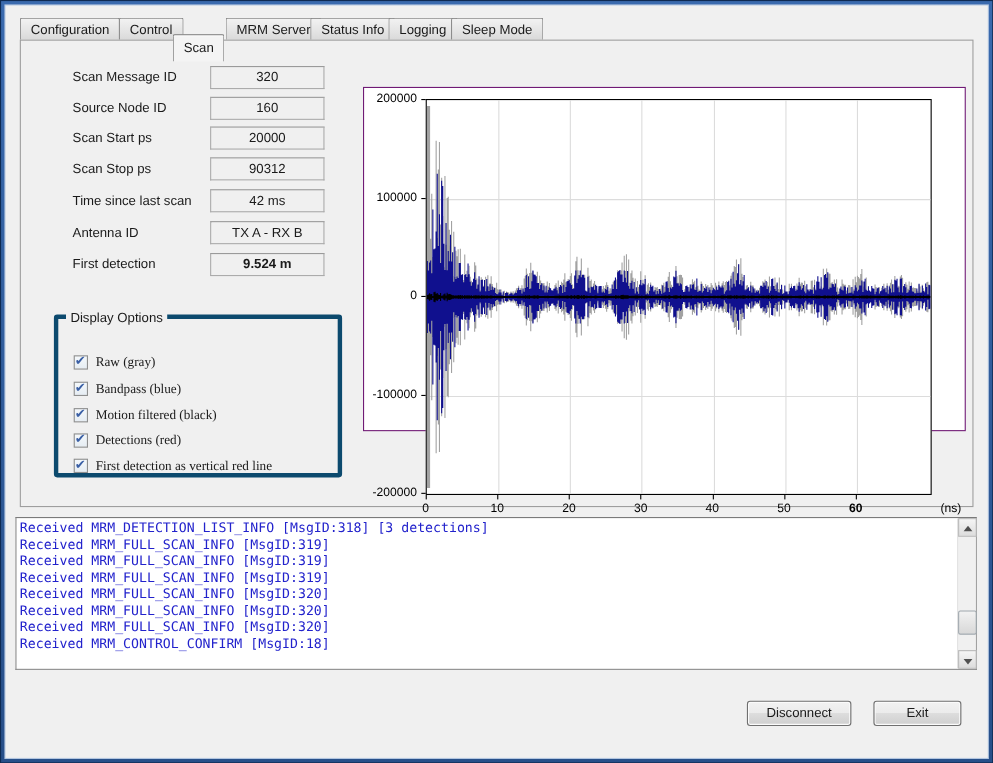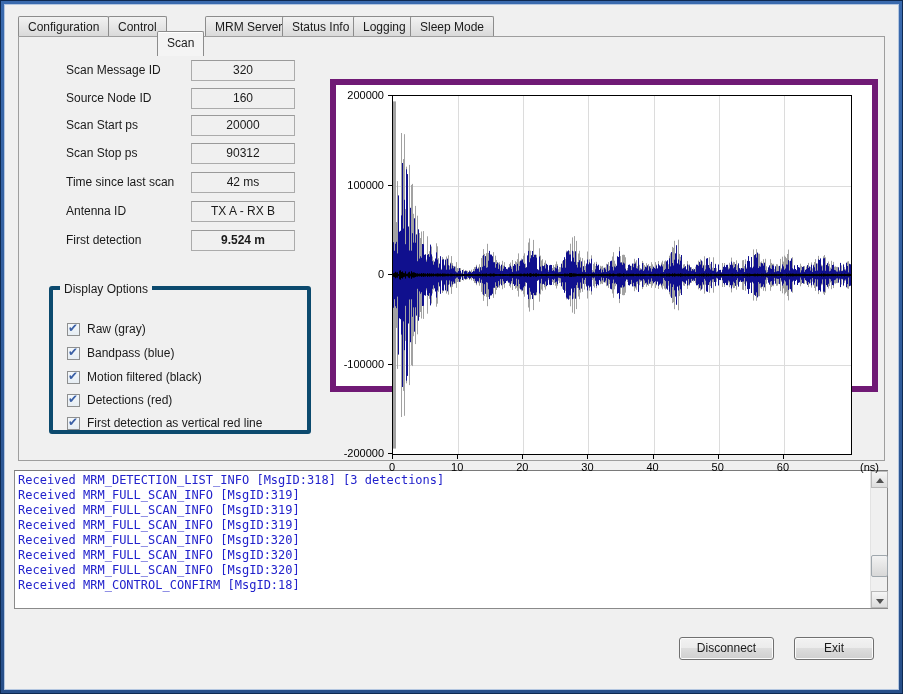--- a/index.html
+++ b/index.html
@@ -30,25 +30,25 @@
   
   #display-options{position:absolute;left:30px;top:249px;width:262px;height:148px;
        border:4px solid #0c4a6e;border-radius:3px;text-align:center;}
   #display-options-title{position:absolute;left:7px;top:-8px;background:#F0F0F0;
        padding:0 4px;font-size:12px;color:#1A1A1A;}
   .check-row{position:absolute;left:14px;height:20px;display:flex;align-items:center;}
   .checkbox{width:13px;height:13px;border:1px solid #8E8F8F;background:linear-gradient(180deg,#F4F8FB,#E6EDF3);
        position:relative;margin-right:7px;flex:none;}
   .checkbox .mark{position:absolute;left:0px;top:-3px;font-size:12px;color:#3A5FA5;
        font-family:"DejaVu Sans",sans-serif;}
-  .check-label{font-size:12px;color:#1A1A1A;white-space:nowrap;}
+  .check-label{font-size:12px;color:#1A1A1A;white-space:nowrap;font-family:Liberation Serif, serif;}
 
   
   #chart-panel{position:absolute;left:311px;top:42px;width:548px;height:313px;
-       background:#FFFFFF;border:6px solid #701a75;}
+       background:#FFFFFF;border:1px solid #701a75;}
   #plot{position:absolute;left:56px;top:10px;width:460px;height:360px;background:#FFFFFF;
        border:1px solid #000;}
   #plot svg{position:absolute;left:0;top:0;}
   .ylab{position:absolute;right:6px;height:13px;line-height:13px;font-size:11px;color:#000;text-align:right;}
   .xlab{position:absolute;width:34px;text-align:center;font-size:11px;color:#000;}
   .tickmark{position:absolute;background:#000;}
   #x-axis-row{position:absolute;left:0;top:376px;width:548px;height:14px;}
   #y-axis-col{position:absolute;left:0;top:0;width:52px;height:405px;}
   #ns-label{position:absolute;font-size:11px;color:#000;}
 
@@ -180,21 +180,21 @@
               <path d="M0.5 180.8V177.2M1.5 181.2V176.8M2.5 182.3V175.7M3.5 181.5V176.5M4.5 181.7V176.3M5.5 180.0V178.0M6.5 183.3V174.7M7.5 183.7V174.3M8.5 182.0V176.0M9.5 182.6V175.4M10.5 181.2V176.8M11.5 180.8V177.2M12.5 182.6V175.4M13.5 180.2V177.8M14.5 180.4V177.6M15.5 181.6V176.4M16.5 182.2V175.8M17.5 180.4V177.6M18.5 182.8V175.2M19.5 181.4V176.6M20.5 181.7V176.3M21.5 181.5V176.5M22.5 181.0V177.0M23.5 180.5V177.5M24.5 180.7V177.3M25.5 180.2V177.8M26.5 180.5V177.5M27.5 180.2V177.8M28.5 180.9V177.1M29.5 180.3V177.7M30.5 180.9V177.1M31.5 180.4V177.6M32.5 180.6V177.4M33.5 179.9V178.1M34.5 180.9V177.1M35.5 180.2V177.8M36.5 180.7V177.3M37.5 180.3V177.7M38.5 180.6V177.4M39.5 180.2V177.8M40.5 180.6V177.4M41.5 179.9V178.1M42.5 180.3V177.7M43.5 180.3V177.7M44.5 180.6V177.4M45.5 180.4V177.6M46.5 180.3V177.7M47.5 180.5V177.5M48.5 180.0V178.0M49.5 180.6V177.4M50.5 180.4V177.6M51.5 180.4V177.6M52.5 180.3V177.7M53.5 180.1V177.9M54.5 180.3V177.7M55.5 180.3V177.7M56.5 179.9V178.1M57.5 180.3V177.7M58.5 180.3V177.7M59.5 180.2V177.8M60.5 180.0V178.0M61.5 180.2V177.8M62.5 179.9V178.1M63.5 180.2V177.8M64.5 180.2V177.8M65.5 180.1V177.9M66.5 180.1V177.9M67.5 180.1V177.9M68.5 179.9V178.1M69.5 180.0V178.0M70.5 180.0V178.0M71.5 180.0V178.0M72.5 179.9V178.1M73.5 180.0V178.0M74.5 180.0V178.0M75.5 180.0V178.0M76.5 180.0V178.0M77.5 180.0V178.0M78.5 180.0V178.0M79.5 180.0V178.0M80.5 179.9V178.1M81.5 180.0V178.0M82.5 180.1V177.9M83.5 180.1V177.9M84.5 180.2V177.8M85.5 180.2V177.8M86.5 180.0V178.0M87.5 180.3V177.7M88.5 179.9V178.1M89.5 180.5V177.5M90.5 180.2V177.8M91.5 180.3V177.7M92.5 180.3V177.7M93.5 180.6V177.4M94.5 179.9V178.1M95.5 180.1V177.9M96.5 180.2V177.8M97.5 180.6V177.4M98.5 180.3V177.7M99.5 180.2V177.8M100.5 180.6V177.4M101.5 180.4V177.6M102.5 180.0V178.0M103.5 180.0V178.0M104.5 179.9V178.1M105.5 179.9V178.1M106.5 180.0V178.0M107.5 180.2V177.8M108.5 179.9V178.1M109.5 180.1V177.9M110.5 180.1V177.9M111.5 180.0V178.0M112.5 180.0V178.0M113.5 179.9V178.1M114.5 180.0V178.0M115.5 179.9V178.1M116.5 180.2V177.8M117.5 180.1V177.9M118.5 180.1V177.9M119.5 180.2V177.8M120.5 180.3V177.7M121.5 180.1V177.9M122.5 180.1V177.9M123.5 180.2V177.8M124.5 180.1V177.9M125.5 180.1V177.9M126.5 180.2V177.8M127.5 180.4V177.6M128.5 180.3V177.7M129.5 179.9V178.1M130.5 180.3V177.7M131.5 180.5V177.5M132.5 180.2V177.8M133.5 180.1V177.9M134.5 180.8V177.2M135.5 179.9V178.1M136.5 180.6V177.4M137.5 180.9V177.1M138.5 180.5V177.5M139.5 180.0V178.0M140.5 180.6V177.4M141.5 180.1V177.9M142.5 180.6V177.4M143.5 180.7V177.3M144.5 180.0V178.0M145.5 180.3V177.7M146.5 179.9V178.1M147.5 180.0V178.0M148.5 180.2V177.8M149.5 180.1V177.9M150.5 180.0V178.0M151.5 180.0V178.0M152.5 180.1V177.9M153.5 180.3V177.7M154.5 180.1V177.9M155.5 180.0V178.0M156.5 179.9V178.1M157.5 180.0V178.0M158.5 180.0V178.0M159.5 180.0V178.0M160.5 180.1V177.9M161.5 180.1V177.9M162.5 180.3V177.7M163.5 180.2V177.8M164.5 180.2V177.8M165.5 180.2V177.8M166.5 180.0V178.0M167.5 180.1V177.9M168.5 180.0V178.0M169.5 180.1V177.9M170.5 179.9V178.1M171.5 180.5V177.5M172.5 180.4V177.6M173.5 180.2V177.8M174.5 180.4V177.6M175.5 180.0V178.0M176.5 180.9V177.1M177.5 180.9V177.1M178.5 181.0V177.0M179.5 180.5V177.5M180.5 180.7V177.3M181.5 180.6V177.4M182.5 180.5V177.5M183.5 180.3V177.7M184.5 180.0V178.0M185.5 180.2V177.8M186.5 180.2V177.8M187.5 180.2V177.8M188.5 180.1V177.9M189.5 180.3V177.7M190.5 180.3V177.7M191.5 180.3V177.7M192.5 180.1V177.9M193.5 180.1V177.9M194.5 180.0V178.0M195.5 180.3V177.7M196.5 180.0V178.0M197.5 180.0V178.0M198.5 180.3V177.7M199.5 180.3V177.7M200.5 180.2V177.8M201.5 180.2V177.8M202.5 179.9V178.1M203.5 180.1V177.9M204.5 179.9V178.1M205.5 180.2V177.8M206.5 180.0V178.0M207.5 180.1V177.9M208.5 180.2V177.8M209.5 180.2V177.8M210.5 180.2V177.8M211.5 180.1V177.9M212.5 180.0V178.0M213.5 180.1V177.9M214.5 180.2V177.8M215.5 180.1V177.9M216.5 180.4V177.6M217.5 180.4V177.6M218.5 180.0V178.0M219.5 180.3V177.7M220.5 180.5V177.5M221.5 180.1V177.9M222.5 179.9V178.1M223.5 179.9V178.1M224.5 180.4V177.6M225.5 180.4V177.6M226.5 180.6V177.4M227.5 180.4V177.6M228.5 180.2V177.8M229.5 180.0V178.0M230.5 180.6V177.4M231.5 180.2V177.8M232.5 179.9V178.1M233.5 180.3V177.7M234.5 180.1V177.9M235.5 180.3V177.7M236.5 180.1V177.9M237.5 180.2V177.8M238.5 180.2V177.8M239.5 180.2V177.8M240.5 180.3V177.7M241.5 179.9V178.1M242.5 180.0V178.0M243.5 180.2V177.8M244.5 180.1V177.9M245.5 180.3V177.7M246.5 179.9V178.1M247.5 180.3V177.7M248.5 180.0V178.0M249.5 180.2V177.8M250.5 180.1V177.9M251.5 180.1V177.9M252.5 180.0V178.0M253.5 179.9V178.1M254.5 179.9V178.1M255.5 179.9V178.1M256.5 180.1V177.9M257.5 180.1V177.9M258.5 179.9V178.1M259.5 179.9V178.1M260.5 180.1V177.9M261.5 180.2V177.8M262.5 180.2V177.8M263.5 180.0V178.0M264.5 180.1V177.9M265.5 180.2V177.8M266.5 179.9V178.1M267.5 180.3V177.7M268.5 180.3V177.7M269.5 180.3V177.7M270.5 180.1V177.9M271.5 180.2V177.8M272.5 179.9V178.1M273.5 180.4V177.6M274.5 180.3V177.7M275.5 180.3V177.7M276.5 180.5V177.5M277.5 180.1V177.9M278.5 180.0V178.0M279.5 180.7V177.3M280.5 180.1V177.9M281.5 180.7V177.3M282.5 180.3V177.7M283.5 180.1V177.9M284.5 180.2V177.8M285.5 180.4V177.6M286.5 180.1V177.9M287.5 180.7V177.3M288.5 180.3V177.7M289.5 180.3V177.7M290.5 180.0V178.0M291.5 180.2V177.8M292.5 180.3V177.7M293.5 180.0V178.0M294.5 180.2V177.8M295.5 180.3V177.7M296.5 180.1V177.9M297.5 180.1V177.9M298.5 180.0V178.0M299.5 180.0V178.0M300.5 180.0V178.0M301.5 180.2V177.8M302.5 180.1V177.9M303.5 180.0V178.0M304.5 180.1V177.9M305.5 180.1V177.9M306.5 180.3V177.7M307.5 180.0V178.0M308.5 180.3V177.7M309.5 180.2V177.8M310.5 180.5V177.5M311.5 180.2V177.8M312.5 179.9V178.1M313.5 180.5V177.5M314.5 180.1V177.9M315.5 180.4V177.6M316.5 180.0V178.0M317.5 180.3V177.7M318.5 180.2V177.8M319.5 179.9V178.1M320.5 179.9V178.1M321.5 180.1V177.9M322.5 180.1V177.9M323.5 180.3V177.7M324.5 179.9V178.1M325.5 180.1V177.9M326.5 180.1V177.9M327.5 180.2V177.8M328.5 180.2V177.8M329.5 180.0V178.0M330.5 180.1V177.9M331.5 180.1V177.9M332.5 180.0V178.0M333.5 180.0V178.0M334.5 180.0V178.0M335.5 180.1V177.9M336.5 179.9V178.1M337.5 180.1V177.9M338.5 180.2V177.8M339.5 180.3V177.7M340.5 180.1V177.9M341.5 180.0V178.0M342.5 180.3V177.7M343.5 180.0V178.0M344.5 180.0V178.0M345.5 180.3V177.7M346.5 180.1V177.9M347.5 179.9V178.1M348.5 179.9V178.1M349.5 180.1V177.9M350.5 180.2V177.8M351.5 180.0V178.0M352.5 180.2V177.8M353.5 180.2V177.8M354.5 180.4V177.6M355.5 180.2V177.8M356.5 180.4V177.6M357.5 180.1V177.9M358.5 180.0V178.0M359.5 180.0V178.0M360.5 180.1V177.9M361.5 180.3V177.7M362.5 180.3V177.7M363.5 180.0V178.0M364.5 180.4V177.6M365.5 180.1V177.9M366.5 180.1V177.9M367.5 180.0V178.0M368.5 180.3V177.7M369.5 180.2V177.8M370.5 180.3V177.7M371.5 180.0V178.0M372.5 180.3V177.7M373.5 180.2V177.8M374.5 180.2V177.8M375.5 180.0V178.0M376.5 180.2V177.8M377.5 180.0V178.0M378.5 180.2V177.8M379.5 180.1V177.9M380.5 180.1V177.9M381.5 180.2V177.8M382.5 180.1V177.9M383.5 180.2V177.8M384.5 179.9V178.1M385.5 180.0V178.0M386.5 179.9V178.1M387.5 180.3V177.7M388.5 180.2V177.8M389.5 180.2V177.8M390.5 179.9V178.1M391.5 179.9V178.1M392.5 179.9V178.1M393.5 180.4V177.6M394.5 180.0V178.0M395.5 180.4V177.6M396.5 180.1V177.9M397.5 180.4V177.6M398.5 180.2V177.8M399.5 180.4V177.6M400.5 180.3V177.7M401.5 180.1V177.9M402.5 180.2V177.8M403.5 180.3V177.7M404.5 180.1V177.9M405.5 180.2V177.8M406.5 180.2V177.8M407.5 180.0V178.0M408.5 179.9V178.1M409.5 180.1V177.9M410.5 180.1V177.9M411.5 180.2V177.8M412.5 180.2V177.8M413.5 180.0V178.0M414.5 180.0V178.0M415.5 180.0V178.0M416.5 180.1V177.9M417.5 180.0V178.0M418.5 180.1V177.9M419.5 180.1V177.9M420.5 180.3V177.7M421.5 180.1V177.9M422.5 180.1V177.9M423.5 180.2V177.8M424.5 180.1V177.9M425.5 180.0V178.0M426.5 180.3V177.7M427.5 180.0V178.0M428.5 180.5V177.5M429.5 179.9V178.1M430.5 180.5V177.5M431.5 180.3V177.7M432.5 180.2V177.8M433.5 180.0V178.0M434.5 180.3V177.7M435.5 180.2V177.8M436.5 180.0V178.0M437.5 180.0V178.0M438.5 180.2V177.8M439.5 180.2V177.8M440.5 180.2V177.8M441.5 180.1V177.9M442.5 180.2V177.8M443.5 179.9V178.1M444.5 180.3V177.7M445.5 179.9V178.1M446.5 180.0V178.0M447.5 180.0V178.0M448.5 180.3V177.7M449.5 180.0V178.0M450.5 180.0V178.0M451.5 180.3V177.7M452.5 180.0V178.0M453.5 180.0V178.0M454.5 180.2V177.8M455.5 180.2V177.8M456.5 180.3V177.7M457.5 180.0V178.0" stroke="#000000" stroke-width="1" fill="none"></path>
             </svg>
         </div>
         <div id="x-axis-row">
             <span class="xlab" style="left: 39px; top: 0px;">0</span>
             <span class="xlab" style="left: 104.149px; top: 0px;">10</span>
             <span class="xlab" style="left: 169.299px; top: 0px;">20</span>
             <span class="xlab" style="left: 234.448px; top: 0px;">30</span>
             <span class="xlab" style="left: 299.597px; top: 0px;">40</span>
             <span class="xlab" style="left: 364.747px; top: 0px;">50</span>
-            <span class="xlab" style="left: 429.896px; top: 0px;">60</span>
+            <span class="xlab" style="left: 429.896px; top: 0px; font-weight: bold;">60</span>
           </div>
         <span id="ns-label" style="left: 524px; top: 376px;">(ns)</span>
       <div class="tickmark" style="left: 52px; top: 10px; width: 4px; height: 1px;"></div>
           <div class="tickmark" style="left: 52px; top: 99.5px; width: 4px; height: 1px;"></div>
           <div class="tickmark" style="left: 52px; top: 189px; width: 4px; height: 1px;"></div>
           <div class="tickmark" style="left: 52px; top: 278.5px; width: 4px; height: 1px;"></div>
           <div class="tickmark" style="left: 52px; top: 368px; width: 4px; height: 1px;"></div>
           <div class="tickmark" style="left: 56px; top: 370px; width: 1px; height: 4px;"></div>
           <div class="tickmark" style="left: 121px; top: 370px; width: 1px; height: 4px;"></div>
           <div class="tickmark" style="left: 186px; top: 370px; width: 1px; height: 4px;"></div>

